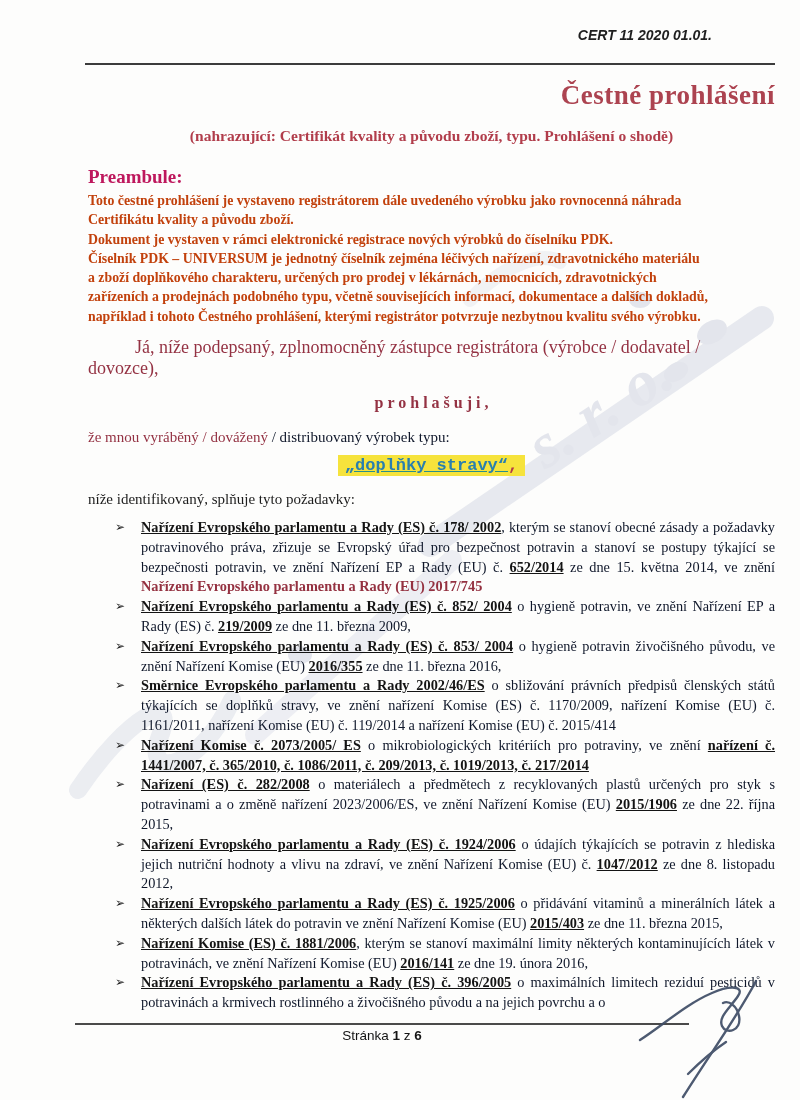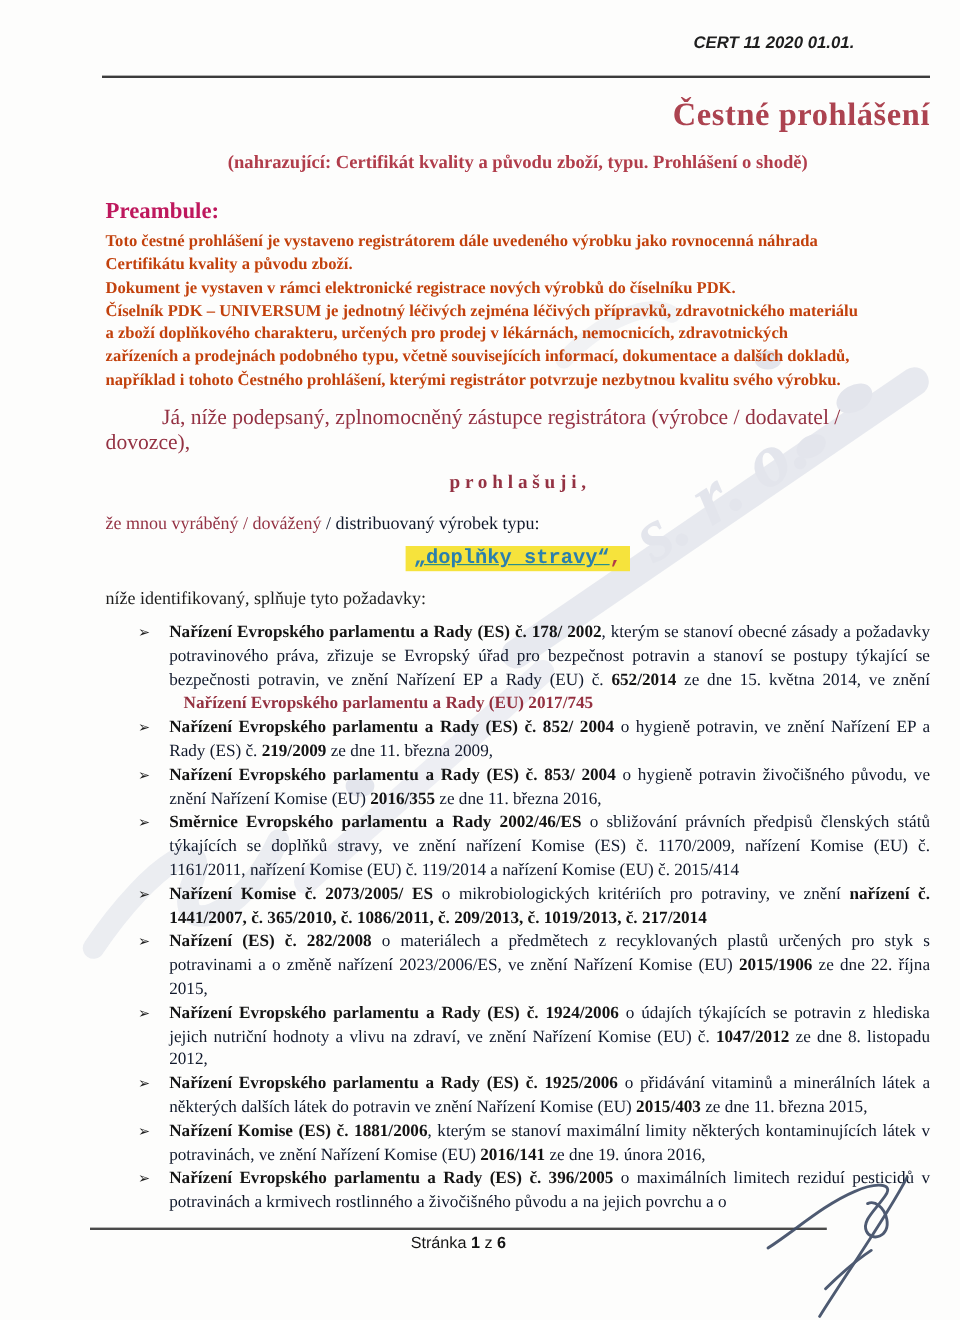--- a/index.html
+++ b/index.html
@@ -29,22 +29,22 @@
   .product-line{margin-top:9px;text-align:center;}
   .highlight{display:inline-block;background:#f6e33c;padding:1px 7px;font-size:17px;font-family:Liberation Mono, monospace;}
   .req-intro{margin-top:15px;font-size:15px;color:#1c1c1c;}
 
   .reg-list{list-style:none;margin:10px 0 0;padding:0 0 0 27px;}
   .reg-list li{position:relative;padding-left:26px;font-size:14.3px;line-height:19.8px;
                text-align:justify;color:#1c1c1c;}
   .marker{position:absolute;left:0;top:0;font-family:"DejaVu Sans",sans-serif;font-size:12px;color:#222;}
 
   .s-n{color:#0f172a;}
-  .s-b{font-weight:bold;color:#141414;}
-  .s-r{font-weight:bold;color:#943140;margin-left:12px;}
+  .s-b{font-weight:bold;color:#141414;text-decoration:underline;}
+  .s-r{font-weight:bold;color:#943140;}
   .s-m{color:#943243;}
   .s-hl{color:#2a7fae;font-weight:bold;text-decoration:underline;text-decoration-color:#2a8f8a;}
   .s-hlc{color:#b23a48;font-weight:bold;}
   .s-fn{font-weight:normal;}
   .s-fb{font-weight:bold;}
 
   .footer-rule{position:absolute;top:1023px;left:75px;width:614px;height:2px;background:#4a4a4a;}
   .page-number{position:absolute;top:1028px;left:75px;width:614px;text-align:center;
                font-family:"Liberation Sans","DejaVu Sans",sans-serif;font-size:13.5px;color:#141414;}
   .signature{position:absolute;left:628px;top:978px;width:172px;height:122px;}
@@ -76,21 +76,21 @@
 
     <div class="content">
       <div class="doc-title">Čestné prohlášení</div>
       <div class="doc-subtitle">(nahrazující: Certifikát kvality a původu zboží, typu. Prohlášení o shodě)</div>
 
       <div class="pre-heading">Preambule:</div>
       <div class="pre-lines">
           <div class="pre-line">Toto čestné prohlášení je vystaveno registrátorem dále uvedeného výrobku jako rovnocenná náhrada</div>
           <div class="pre-line">Certifikátu kvality a původu zboží.</div>
           <div class="pre-line">Dokument je vystaven v rámci elektronické registrace nových výrobků do číselníku PDK.</div>
-          <div class="pre-line">Číselník PDK – UNIVERSUM je jednotný léčivých zejména léčivých přípravků, zdravotnického materiálu</div>
+          <div class="pre-line">Číselník PDK – UNIVERSUM je jednotný číselník zejména léčivých nařízení, zdravotnického materiálu</div>
           <div class="pre-line">a zboží doplňkového charakteru, určených pro prodej v lékárnách, nemocnicích, zdravotnických</div>
           <div class="pre-line">zařízeních a prodejnách podobného typu, včetně souvisejících informací, dokumentace a dalších dokladů,</div>
           <div class="pre-line">například i tohoto Čestného prohlášení, kterými registrátor potvrzuje nezbytnou kvalitu svého výrobku.</div>
         </div>
 
       <div class="decl-1">Já, níže podepsaný, zplnomocněný zástupce registrátora (výrobce / dodavatel / dovozce),</div>
       <div class="decl-verb">p r o h l a š u j i ,</div>
       <div class="decl-type"><span class="s-m">že mnou vyráběný / dovážený </span><span class="s-n"> / distribuovaný výrobek typu:</span></div>
 
       <div class="product-line">

